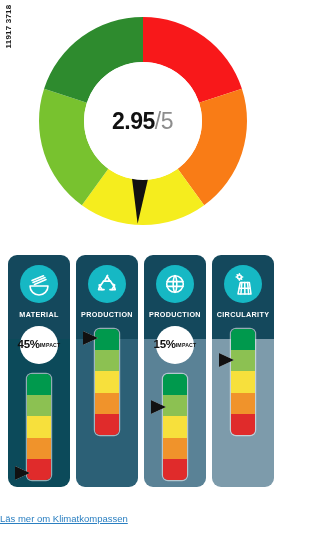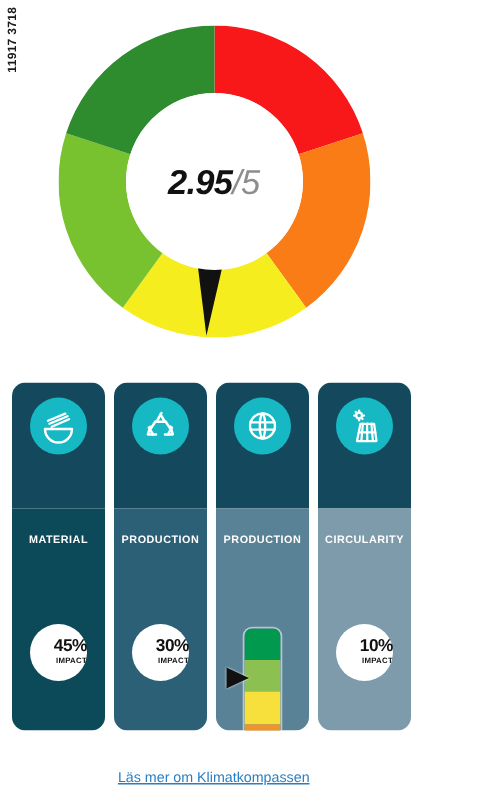--- a/index.html
+++ b/index.html
@@ -33,21 +33,21 @@
     width: 48px;
     text-align: center;
   }
 
   
   .donut-wrap {
     position: absolute; left: 0; top: 10px;
     width: 285px; height: 222px;
     display: flex; align-items: center; justify-content: center;
   }
-  .donut { position: relative; width: 208px; height: 208px; font-style: italic; }
+  .donut { position: relative; width: 208px; height: 208px; }
   .donut svg { display:block; width:208px; height:208px; }
   .donut-center {
     position: absolute; left: 50%; top: 50%;
     transform: translate(-50%, -50%);
     width: 118px; height: 118px;
     border-radius: 50%;
     background: #ffffff;
     display: flex; align-items: center; justify-content: center;
     pointer-events: none;
   }
@@ -74,21 +74,21 @@
     display: flex; flex-direction: column; align-items: center;
   }
   .card-top {
     position: absolute; left:0; top:0; width:100%; height: 84px;
     background: #14485c;
   }
   .card-bot {
     position: absolute; left:0; top:84px; width:100%; bottom:0;
   }
   .card-inner { position: relative; width:100%; height:100%;
-                display:flex; flex-direction:column; align-items:center;gap:45px; }
+                display:flex; flex-direction:column; align-items:center; }
 
   .card-icon {
     margin-top: 10px;
     width: 38px; height: 38px; border-radius: 50%;
     background: #16b8c4;
     display: flex; align-items: center; justify-content: center;
     flex: none;
   }
   .card-icon svg { display:block; }
 
@@ -99,22 +99,22 @@
     letter-spacing: .35px;
     color: #ffffff;
     text-align: center;
     white-space: nowrap;
   }
 
   .impact-badge {
     margin-top: 7px;
     width: 38px; height: 38px; border-radius: 50%;
     background: #ffffff;
-    display: flex; flex-direction: column;
-    align-items: flex-end; justify-content: center;
+    display: flex; flex-direction: row;
+    align-items: center; justify-content: center;
     flex: none;
   }
   .impact-pct {
     font-size: 11.5px; font-weight: 700; color: #111;
     line-height: 1; letter-spacing: -.3px;
   }
   .impact-lbl {
     font-size: 5.2px; font-weight: 700; color: #111;
     letter-spacing: .2px; line-height: 1; margin-top: 1.5px;
   }
@@ -142,21 +142,21 @@
     width: 0; height: 0;
     border-top: 7px solid transparent;
     border-bottom: 7px solid transparent;
     border-left: 15px solid #111111;
     filter: drop-shadow(0 0 0.6px rgba(255,255,255,.9));
   }
 
   
   .footer {
     position: absolute; left: 0; top: 508px;
-    width: 285px; text-align: center;
+    width: 285px; 
   }
   .footer a {
     font-size: 9.5px;
     color: #2a7fc1;
     text-decoration: underline;
     font-family: "Liberation Sans", sans-serif;
   }
 </style>
 </head>
 <body>
@@ -229,24 +229,20 @@
               <path d="M12.6 3.4 L10 8"></path>
       <path d="M18.6 12.4 L20.2 17.6 L15 17.6"></path>
               <path d="M19.6 13 L17 17.6"></path>
       <path d="M5.2 12.6 L3.6 17.6 L9 17.6"></path>
               <path d="M4.2 13 L7 17.6"></path>
       <path d="M8.6 9 L5.6 13.6"></path>
               <path d="M15.4 9 L18.4 13.6"></path>
     </svg>
           </div>
           <div class="card-title">PRODUCTION</div>
-          <div class="impact-badge">
-            <div class="impact-pct">30%</div>
-            <div class="impact-lbl">IMPACT</div>
-          </div>
           <div class="gauge-holder">
             <div class="gauge">
               <div style="background: rgb(0, 153, 77);"></div>
               <div style="background: rgb(140, 193, 82);"></div>
               <div style="background: rgb(247, 224, 60);"></div>
               <div style="background: rgb(240, 147, 43);"></div>
               <div style="background: rgb(224, 43, 43);"></div>
             </div>
             <div class="pointer" style="left: 7px; top: 2.48px;"></div>
           </div>
@@ -259,20 +255,24 @@
           <div class="card-icon">
             <svg width="24" height="24" viewBox="0 0 24 24" fill="none" stroke="#ffffff" stroke-width="1.6" stroke-linecap="round" stroke-linejoin="round">
       <circle cx="12" cy="12" r="8.3"></circle>
       <path d="M12 3.7c2.4 2.4 2.4 14.2 0 16.6"></path>
       <path d="M12 3.7c-2.4 2.4-2.4 14.2 0 16.6"></path>
       <path d="M4 9.6h16"></path>
               <path d="M4 14.4h16"></path>
     </svg>
           </div>
           <div class="card-title">PRODUCTION</div>
+          <div class="impact-badge">
+            <div class="impact-pct">15%</div>
+            <div class="impact-lbl">IMPACT</div>
+          </div>
           <div class="gauge-holder">
             <div class="gauge">
               <div style="background: rgb(0, 153, 77);"></div>
               <div style="background: rgb(140, 193, 82);"></div>
               <div style="background: rgb(247, 224, 60);"></div>
               <div style="background: rgb(240, 147, 43);"></div>
               <div style="background: rgb(224, 43, 43);"></div>
             </div>
             <div class="pointer" style="left: 7px; top: 25.8px;"></div>
           </div>
@@ -292,24 +292,20 @@
       <path d="M6.1 2.7l.7.7"></path>
               <path d="M10 6.6l.7.7"></path>
       <path d="M7 22 L9.3 10.5 L18.4 10.5 L20 22 Z"></path>
       <path d="M8.2 16.2 L19.2 16.2"></path>
       <path d="M13.7 10.5 L13.9 22"></path>
       <path d="M10.9 10.5 L9.9 22"></path>
               <path d="M16.6 10.5 L17.6 22"></path>
     </svg>
           </div>
           <div class="card-title">CIRCULARITY</div>
-          <div class="impact-badge">
-            <div class="impact-pct">10%</div>
-            <div class="impact-lbl">IMPACT</div>
-          </div>
           <div class="gauge-holder">
             <div class="gauge">
               <div style="background: rgb(0, 153, 77);"></div>
               <div style="background: rgb(140, 193, 82);"></div>
               <div style="background: rgb(247, 224, 60);"></div>
               <div style="background: rgb(240, 147, 43);"></div>
               <div style="background: rgb(224, 43, 43);"></div>
             </div>
             <div class="pointer" style="left: 7px; top: 23.68px;"></div>
           </div>

